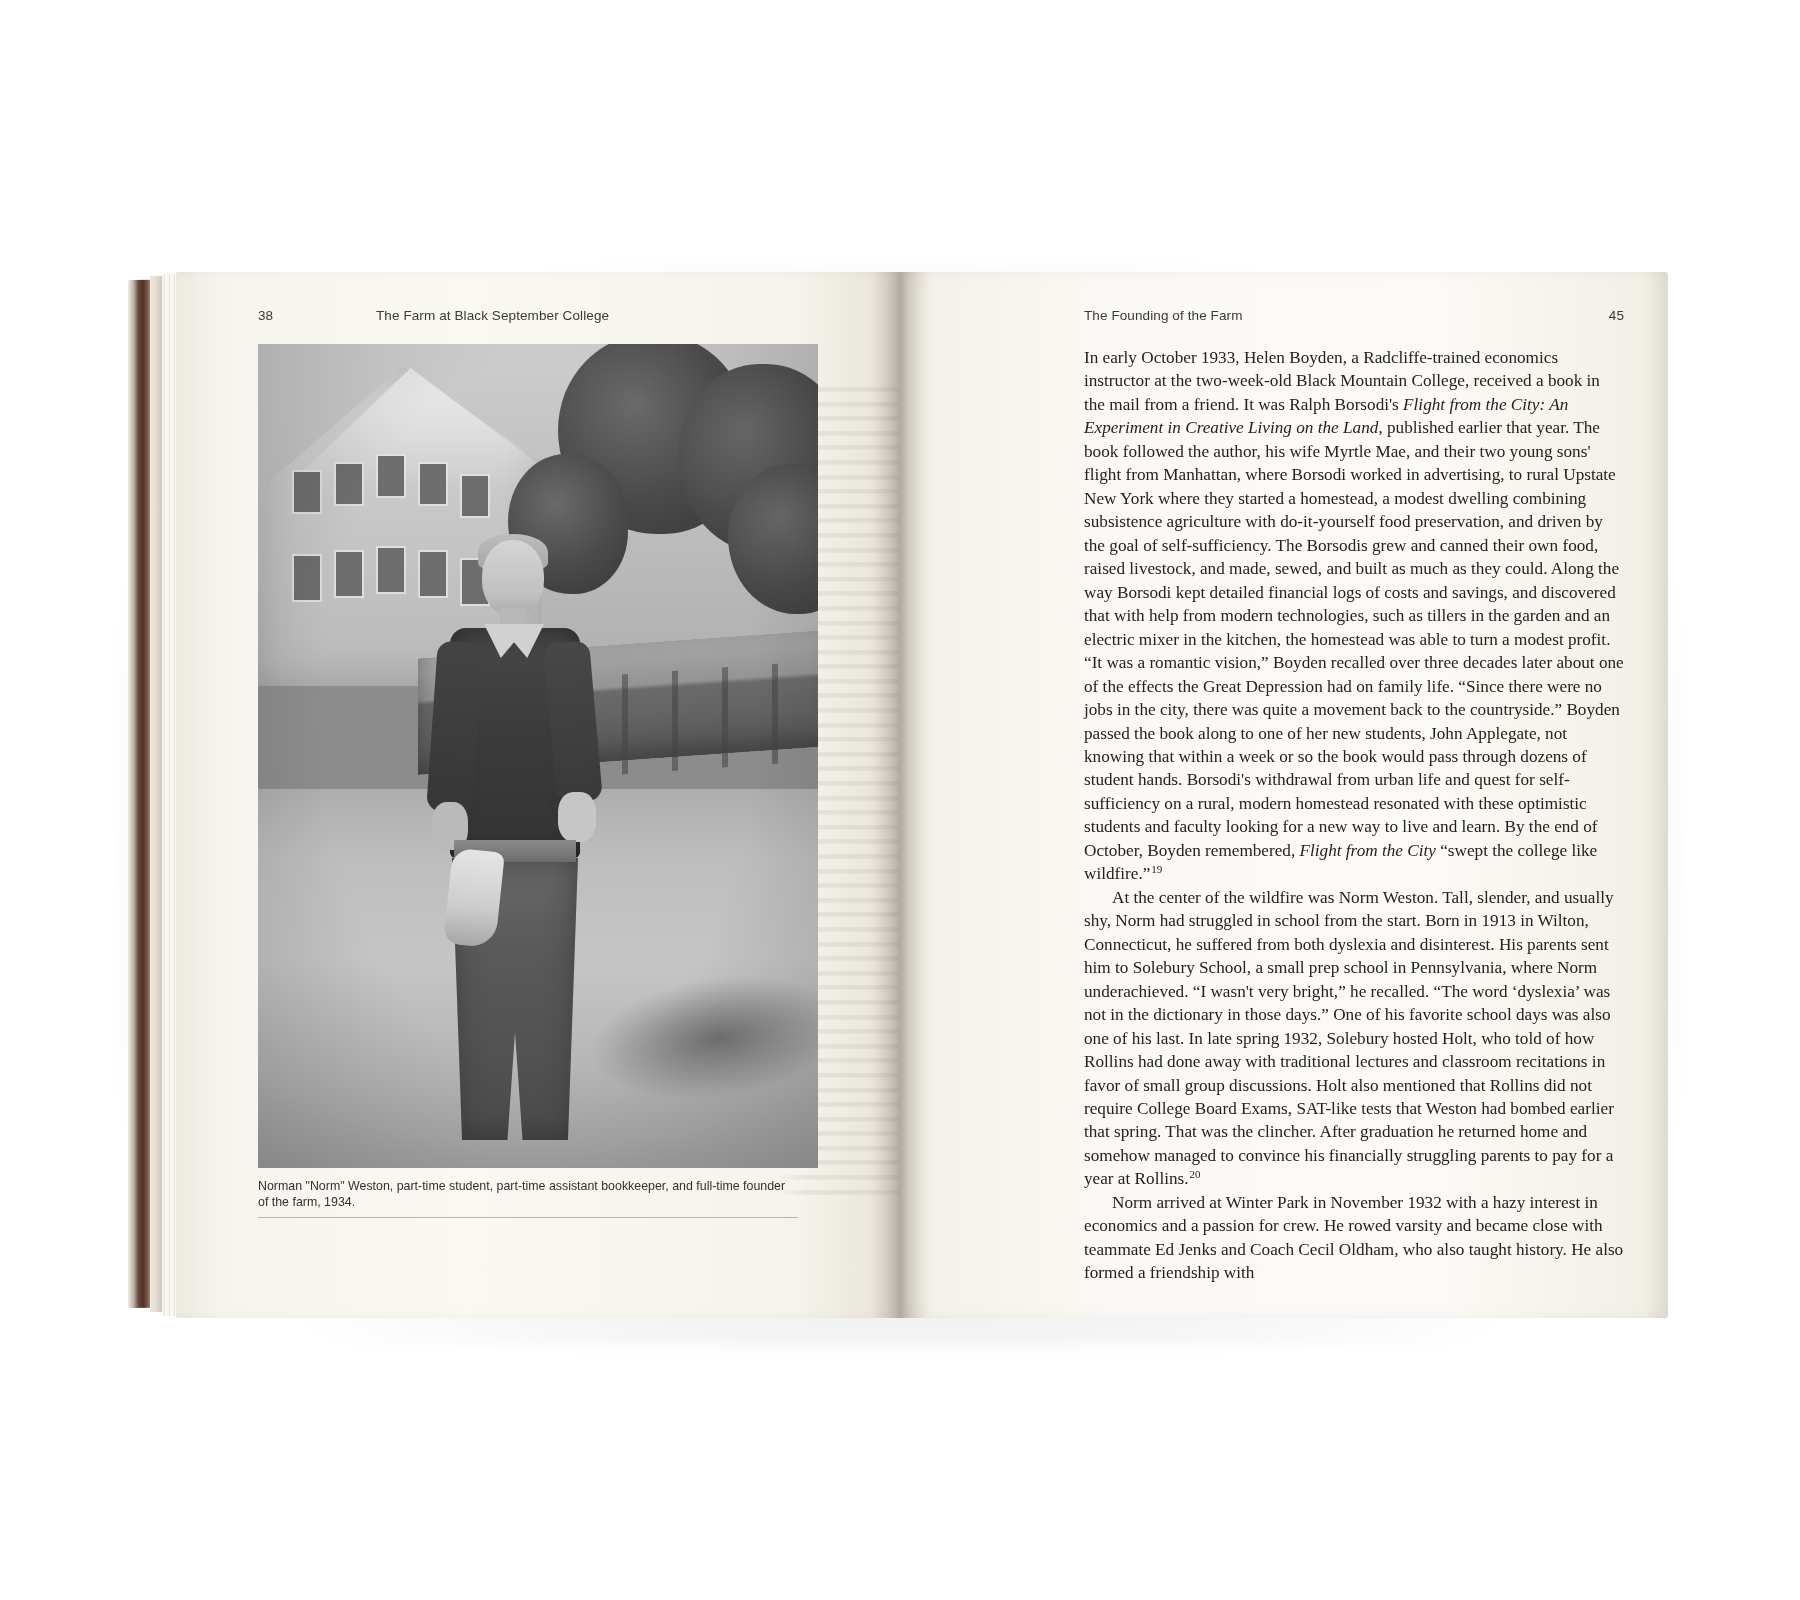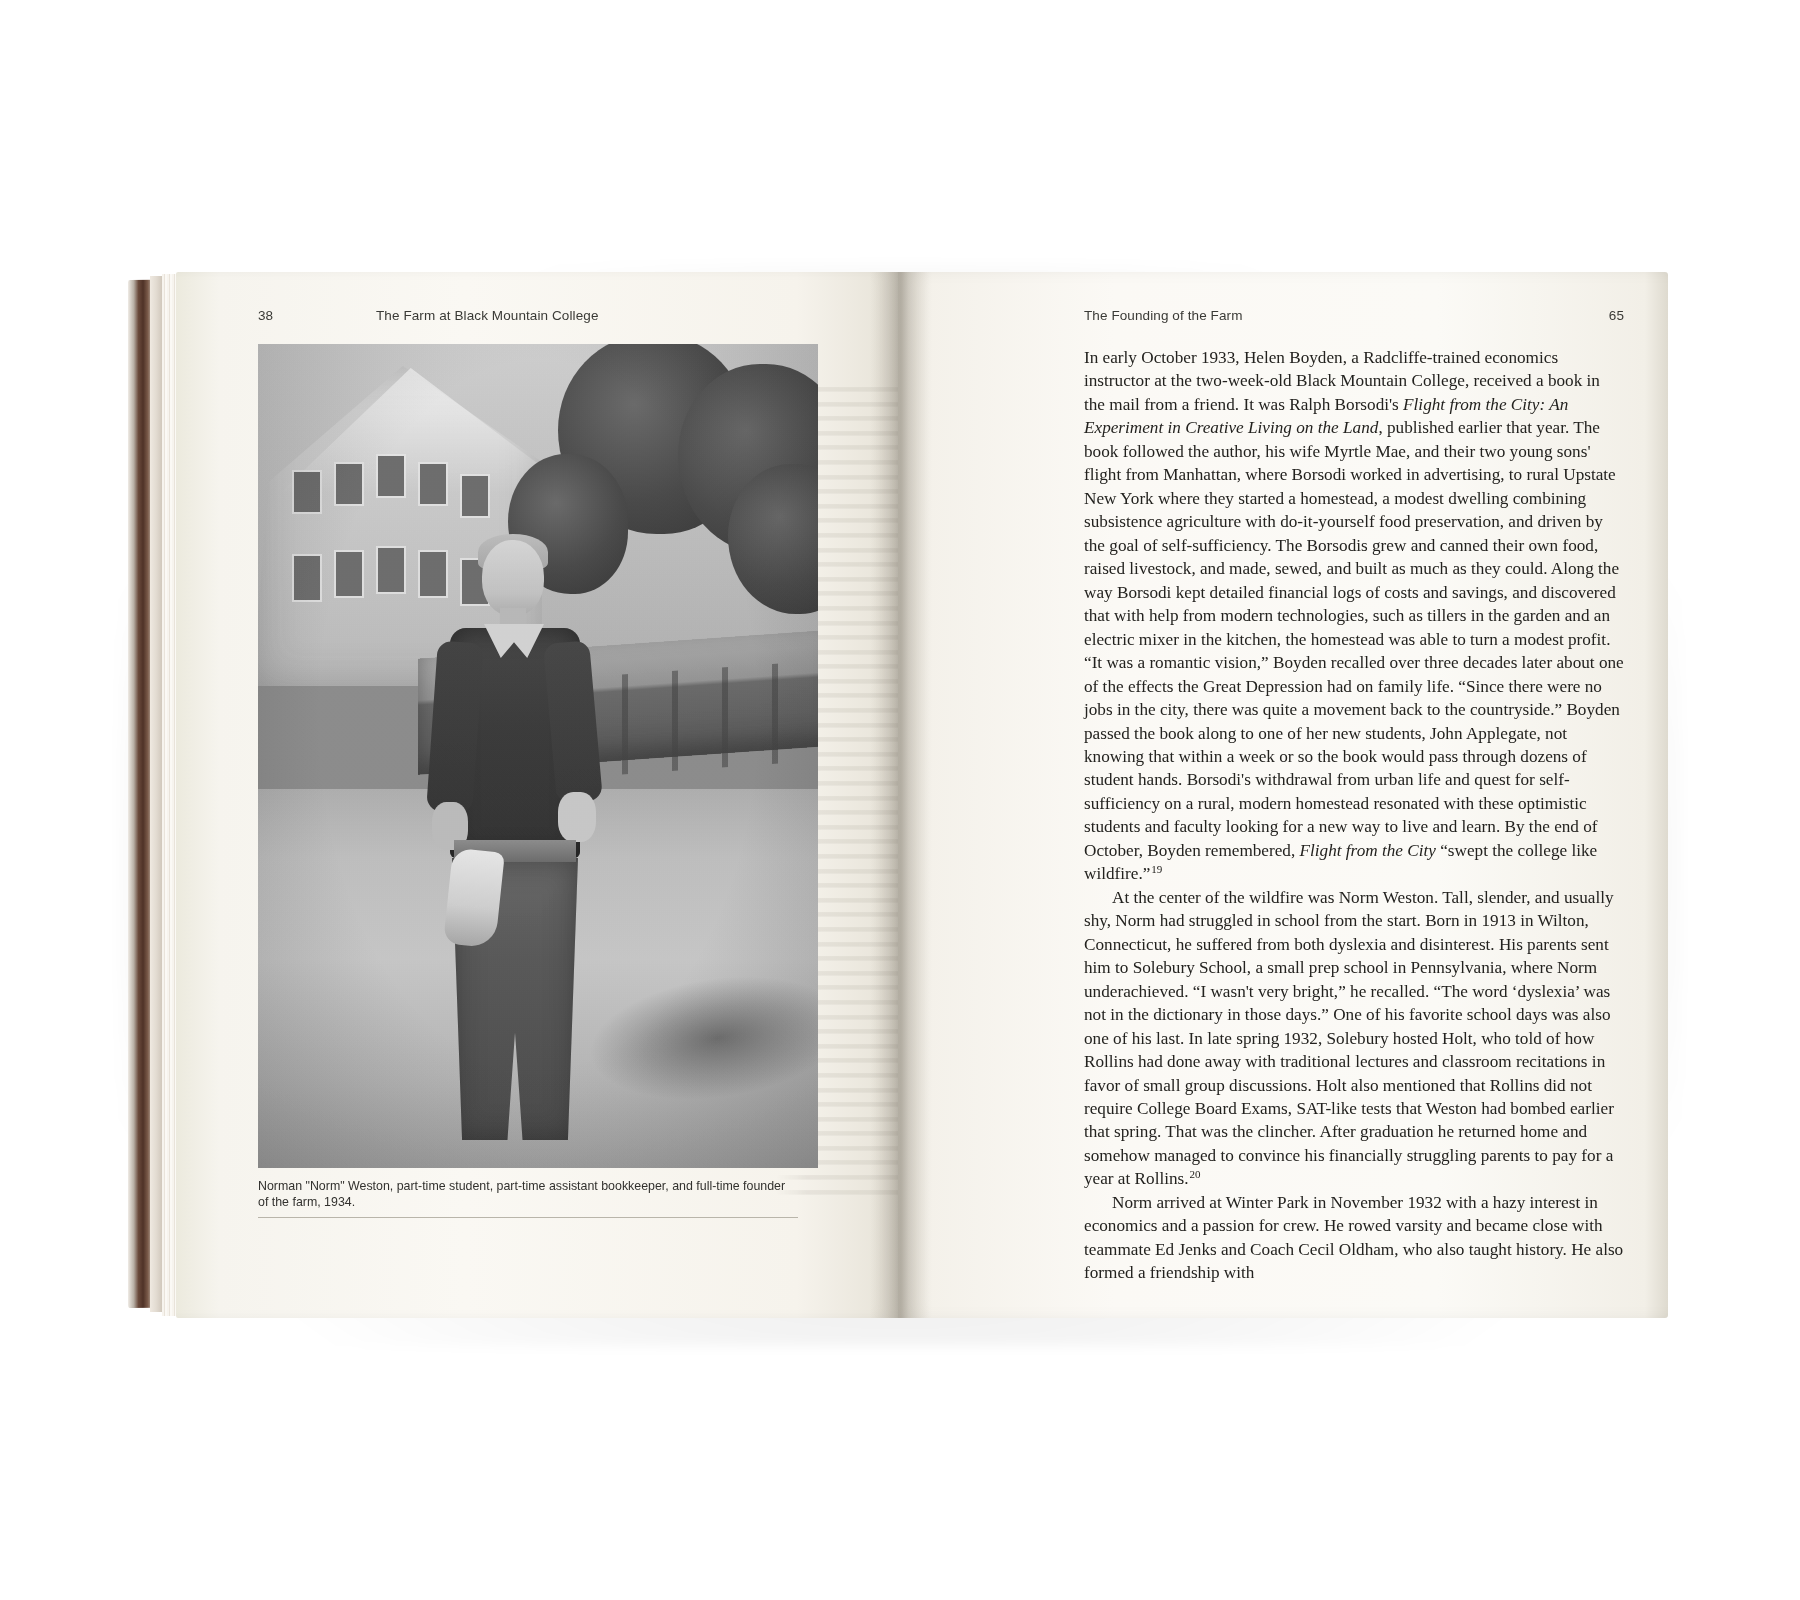--- a/index.html
+++ b/index.html
@@ -344,21 +344,21 @@
 
   <div id="book">
 
     <div class="edge" id="edge-dark"></div>
     <div class="edge" id="edge-light"></div>
     <div class="edge" id="edge-pages"></div>
 
     <div class="page" id="page-left">
 
       <div class="running" id="folio-left">38</div>
-      <div class="running" id="runhead-left">The Farm at Black Mountain College</div>
+      <div class="running" id="runhead-left">The Farm at Black September College</div>
 
       <div id="photo-figure">
         <div id="photo">
           <div class="sky"></div>
 
           <div class="bldg"></div>
           <div class="bldg-roofline"></div>
 
           <div class="win" style="left:36px;  top:128px; width:26px; height:40px;"></div>
           <div class="win" style="left:78px;  top:120px; width:26px; height:40px;"></div>
@@ -461,21 +461,21 @@
           <div></div>
           <div></div>
           <div></div>
           <div></div>
       </div>
     </div>
 
     <div class="page" id="page-right">
 
       <div class="running" id="runhead-right">The Founding of the Farm</div>
-      <div class="running" id="folio-right">65</div>
+      <div class="running" id="folio-right">45</div>
 
       <div id="body-col">
           <p><span>In early October 1933, Helen Boyden, a Radcliffe-trained economics instructor at the two-week-old Black Mountain College, received a book in the mail from a friend. It was Ralph Borsodi's </span><i>Flight from the City: An Experiment in Creative Living on the Land</i><span>, published earlier that year. The book followed the author, his wife Myrtle Mae, and their two young sons' flight from Manhattan, where Borsodi worked in advertising, to rural Upstate New York where they started a homestead, a modest dwelling combining subsistence agriculture with do-it-yourself food preservation, and driven by the goal of self-sufficiency. The Borsodis grew and canned their own food, raised livestock, and made, sewed, and built as much as they could. Along the way Borsodi kept detailed financial logs of costs and savings, and discovered that with help from modern technologies, such as tillers in the garden and an electric mixer in the kitchen, the homestead was able to turn a modest profit. “It was a romantic vision,” Boyden recalled over three decades later about one of the effects the Great Depression had on family life. “Since there were no jobs in the city, there was quite a movement back to the countryside.” Boyden passed the book along to one of her new students, John Applegate, not knowing that within a week or so the book would pass through dozens of student hands. Borsodi's withdrawal from urban life and quest for self-sufficiency on a rural, modern homestead resonated with these optimistic students and faculty looking for a new way to live and learn. By the end of October, Boyden remembered, </span><i>Flight from the City</i><span> “swept the college like wildfire.”</span><sup>19</sup></p>
           <p><span>At the center of the wildfire was Norm Weston. Tall, slender, and usually shy, Norm had struggled in school from the start. Born in 1913 in Wilton, Connecticut, he suffered from both dyslexia and disinterest. His parents sent him to Solebury School, a small prep school in Pennsylvania, where Norm underachieved. “I wasn't very bright,” he recalled. “The word ‘dyslexia’ was not in the dictionary in those days.” One of his favorite school days was also one of his last. In late spring 1932, Solebury hosted Holt, who told of how Rollins had done away with traditional lectures and classroom recitations in favor of small group discussions. Holt also mentioned that Rollins did not require College Board Exams, SAT-like tests that Weston had bombed earlier that spring. That was the clincher. After graduation he returned home and somehow managed to convince his financially struggling parents to pay for a year at Rollins.</span><sup>20</sup></p>
           <p><span>Norm arrived at Winter Park in November 1932 with a hazy interest in economics and a passion for crew. He rowed varsity and became close with teammate Ed Jenks and Coach Cecil Oldham, who also taught history. He also formed a friendship with</span></p>
         </div>
     </div>
 
     <div id="gutter"></div>
   </div>

